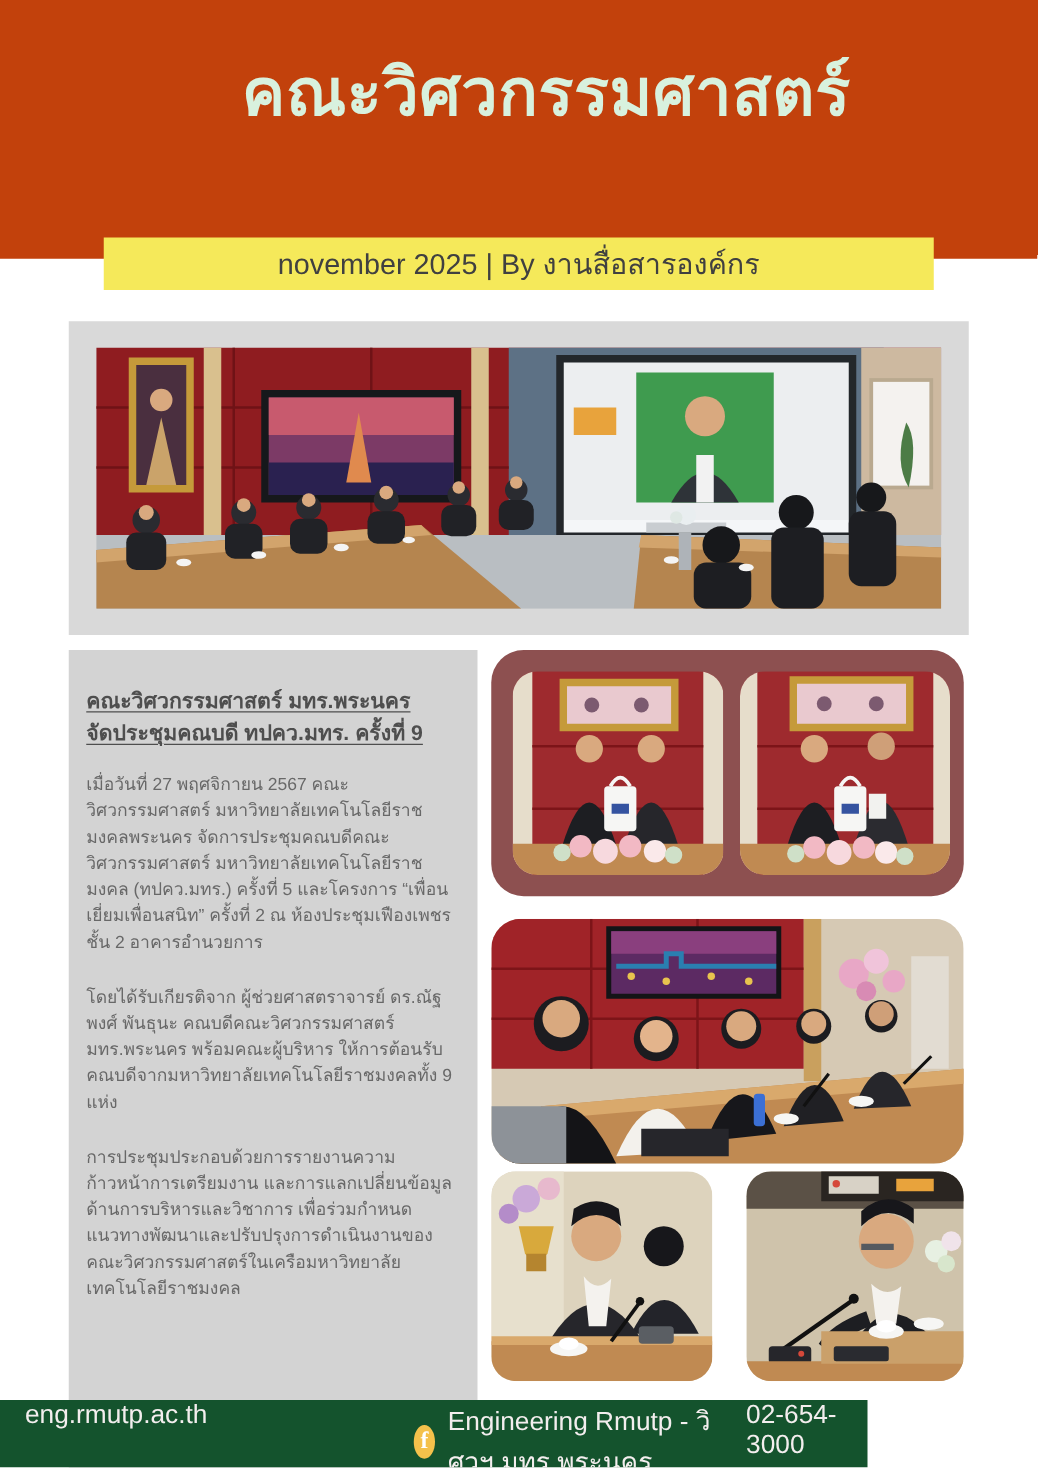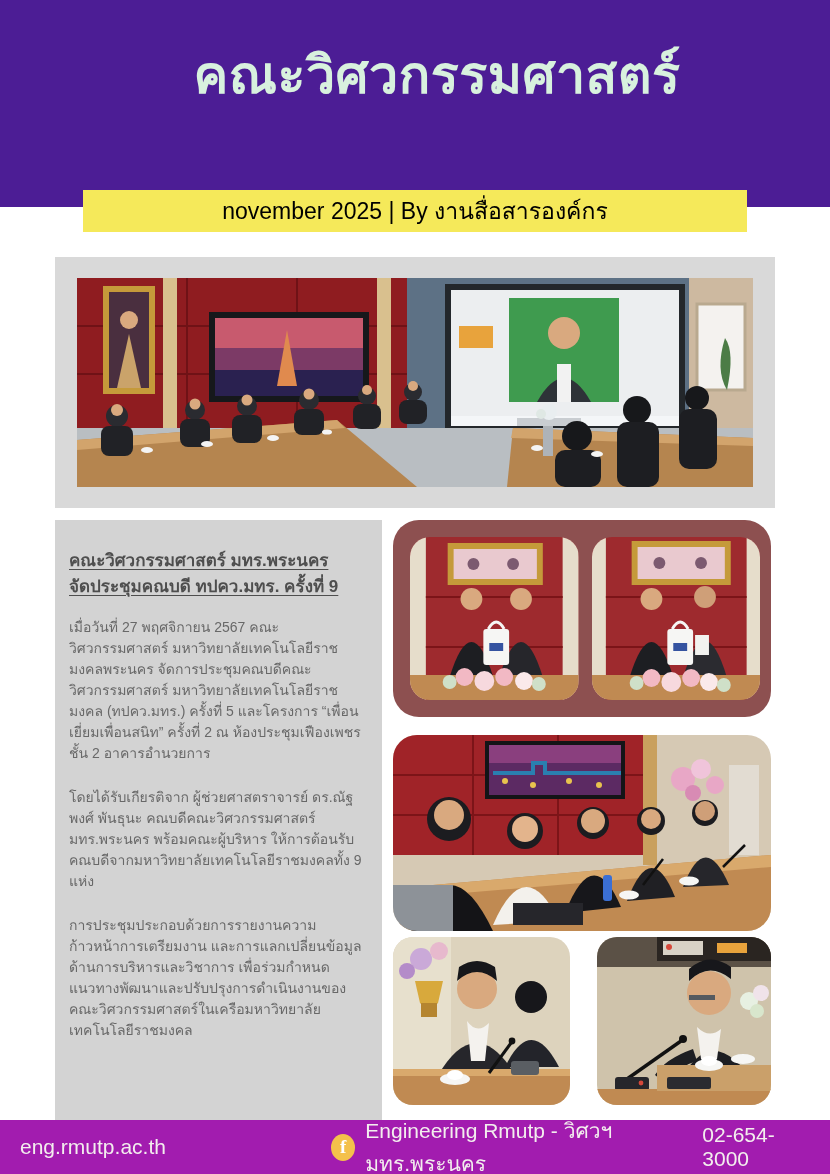--- a/index.html
+++ b/index.html
@@ -9,41 +9,41 @@
     width:830px; height:1174px;
     background:#ffffff;
     font-family:"Liberation Sans","DejaVu Sans",sans-serif;
     overflow:hidden;
   }
   .abs { position:absolute; }
 
   
   .header {
     left:0; top:0; width:830px; height:207px;
-    background:#4c1d95;
+    background:#c2410c;
     text-align:center;
     padding-left:44px;
   }
   .page-title {
     margin-top:44px;
     font-size:52px; font-weight:bold;
     color:#d8f1de;
     letter-spacing:0.5px;
     line-height:1.2;
   }
   .page-subtitle {
     margin-top:2px;
     font-size:31px;
     color:#f1e9e9;
     line-height:1.2;
   }
   .issue-banner {
     left:83px; top:190px; width:664px; height:42px;
     background:#f5e95a;
-    color:#000000;
+    color:#404040;
     font-size:23px;
     line-height:42px;
     text-align:center;
   }
 
   
   .main-photo-card {
     left:55px; top:257px; width:720px; height:251px;
     background:#d9d9d9;
     padding:21px 22px;
@@ -93,24 +93,24 @@
     border-radius:20px; overflow:hidden;
   }
   .speaker-photo-right {
     left:597px; top:937px; width:174px; height:168px;
     border-radius:20px; overflow:hidden;
   }
   .speaker-photo-left svg, .speaker-photo-right svg { display:block; width:100%; height:100%; }
 
   
   .footer {
-    left:0; top:1120px; width:830px; height:54px;
-    background:#a21caf;
+    left:0; top:1120px; width:694px; height:54px;
+    background:#14532d;
     color:#f3eeee;
-    display:flex; align-items:center;
+    display:flex; align-items:flex-start;
     font-size:21px;
   }
   .footer-website { margin-left:20px; }
   .footer-center { display:flex; align-items:center; margin-left:165px; }
   .fb-icon {
     width:27px; height:27px; border-radius:50%;
     background:#f4c14b;
     color:#ffffff;
     font-weight:bold; font-size:19px;
     display:flex; align-items:center; justify-content:center;

